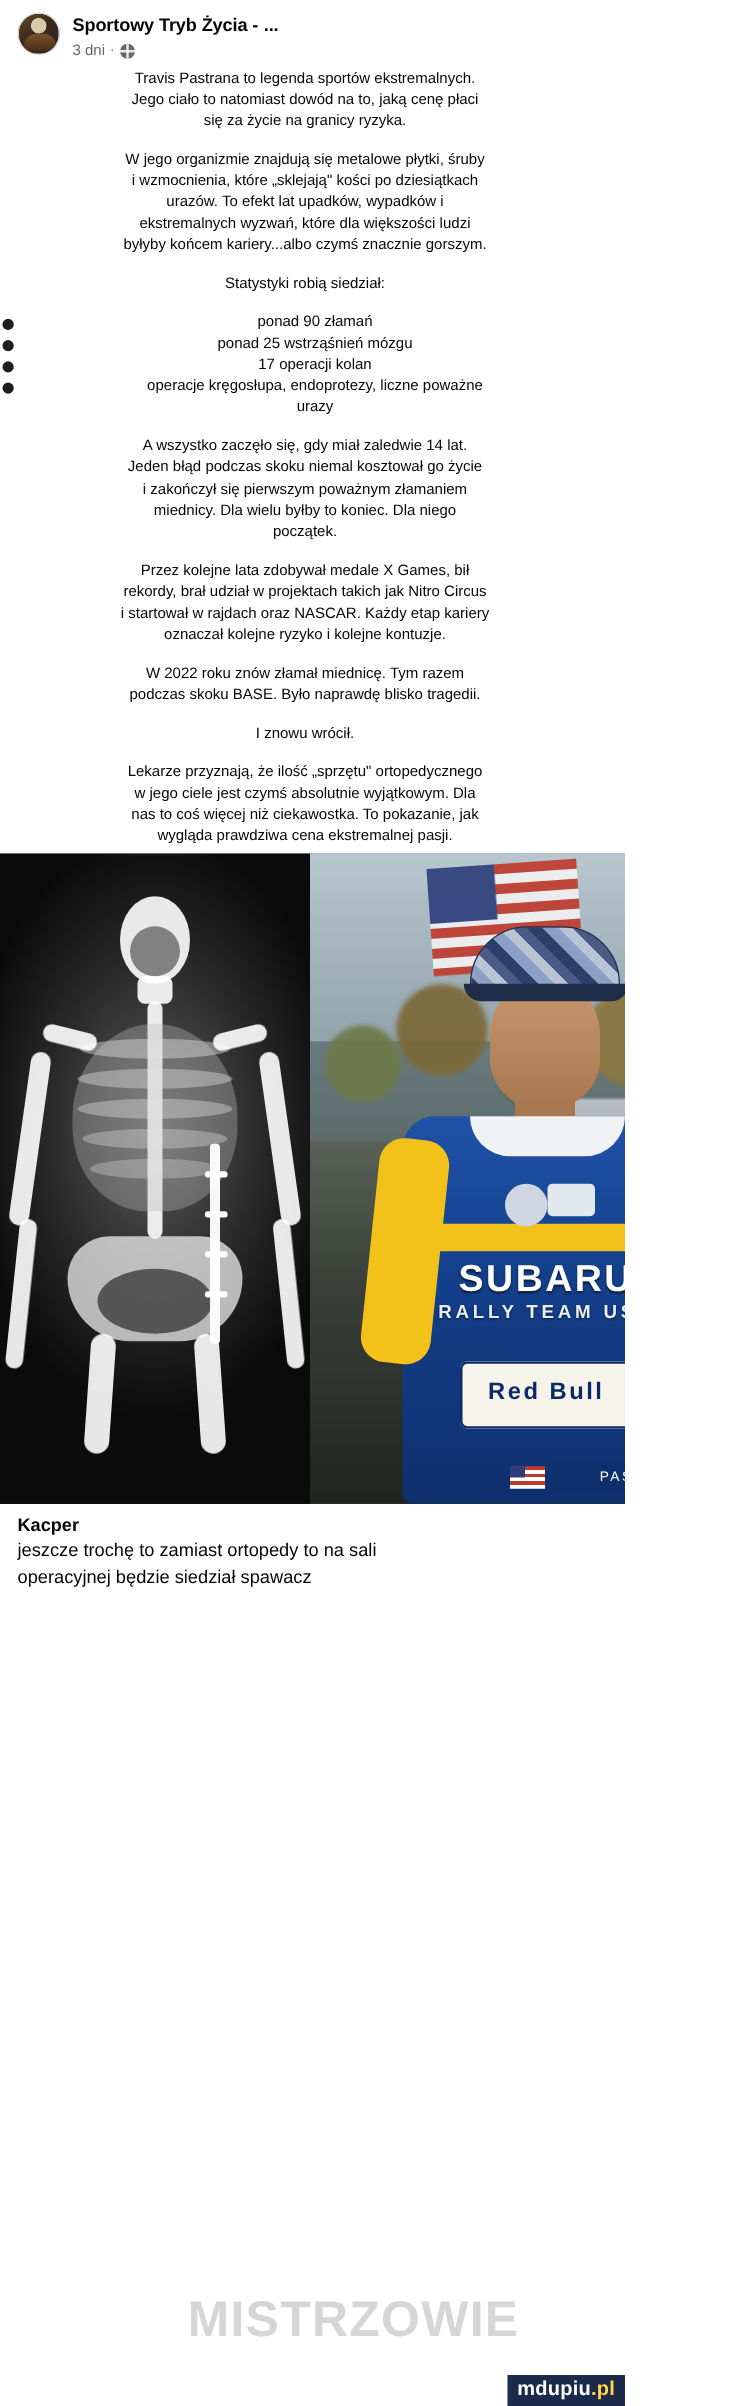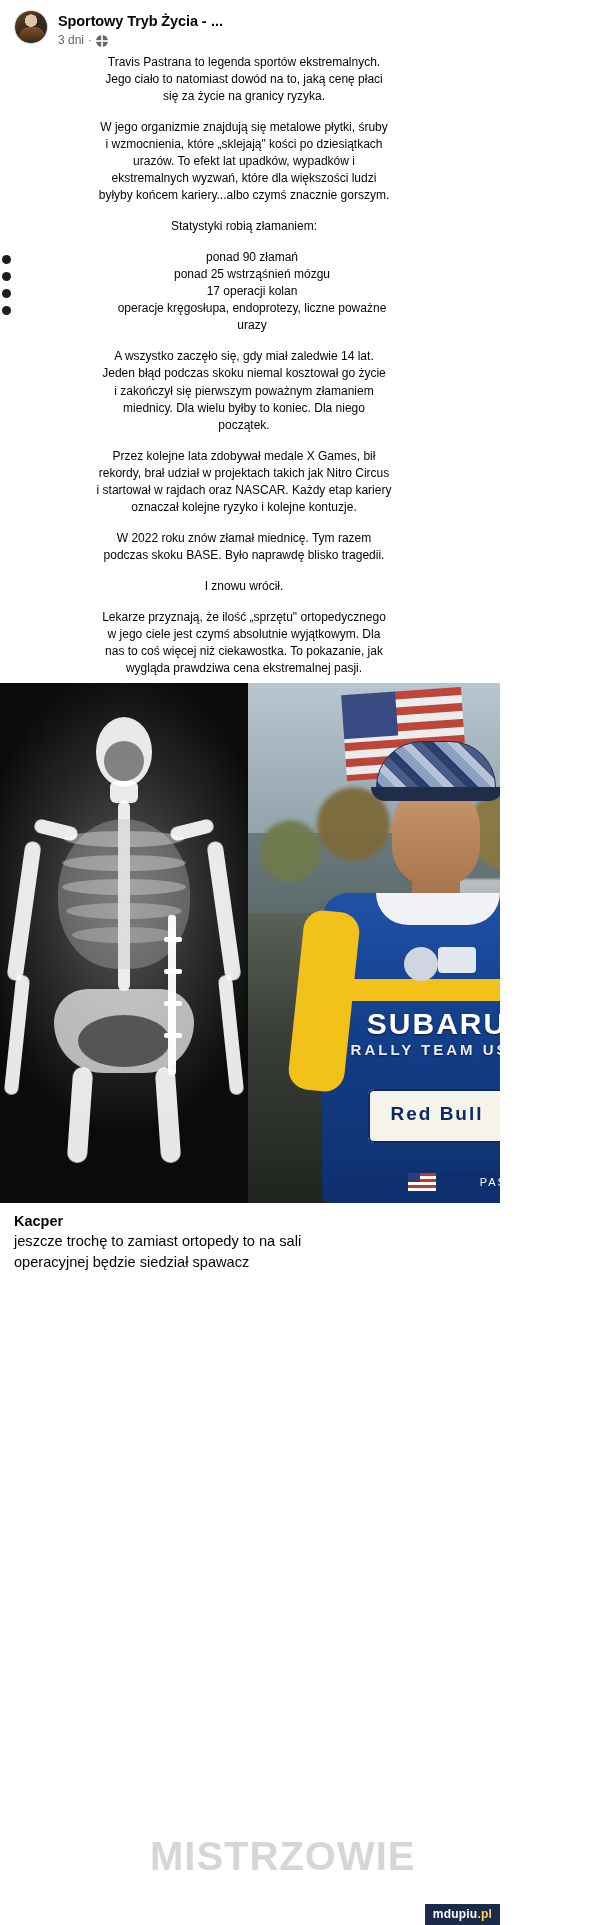--- a/index.html
+++ b/index.html
@@ -309,21 +309,21 @@
     z-index: 1;
     pointer-events: none;
     white-space: nowrap;
   }
   .watermark-badge {
     position: absolute;
     right: 0;
     bottom: 0;
     background: #1b2a4a;
     color: #ffffff;
-    font-size: 12px;
+    font-size: 16px;
     font-weight: bold;
     padding: 3px 8px 4px 8px;
     letter-spacing: .2px;
     z-index: 5;
   }
   .watermark-badge .pl { color: #ffd54a; }
 </style>
 </head>
 <body>
 
@@ -346,21 +346,21 @@
 
   <div class="post-body">
     <p>Travis Pastrana to legenda sportów ekstremalnych.
 Jego ciało to natomiast dowód na to, jaką cenę płaci
 się za życie na granicy ryzyka.</p>
     <p>W jego organizmie znajdują się metalowe płytki, śruby
 i wzmocnienia, które „sklejają" kości po dziesiątkach
 urazów. To efekt lat upadków, wypadków i
 ekstremalnych wyzwań, które dla większości ludzi
 byłyby końcem kariery...albo czymś znacznie gorszym.</p>
-    <p>Statystyki robią złamaniem:</p>
+    <p>Statystyki robią siedział:</p>
 
     <ul class="stats-list">
       <li>ponad 90 złamań</li>
       <li>ponad 25 wstrząśnień mózgu</li>
       <li>17 operacji kolan</li>
       <li>operacje kręgosłupa, endoprotezy, liczne poważne</li>
       <li class="cont">urazy</li>
     </ul>
 
     <p>A wszystko zaczęło się, gdy miał zaledwie 14 lat.

